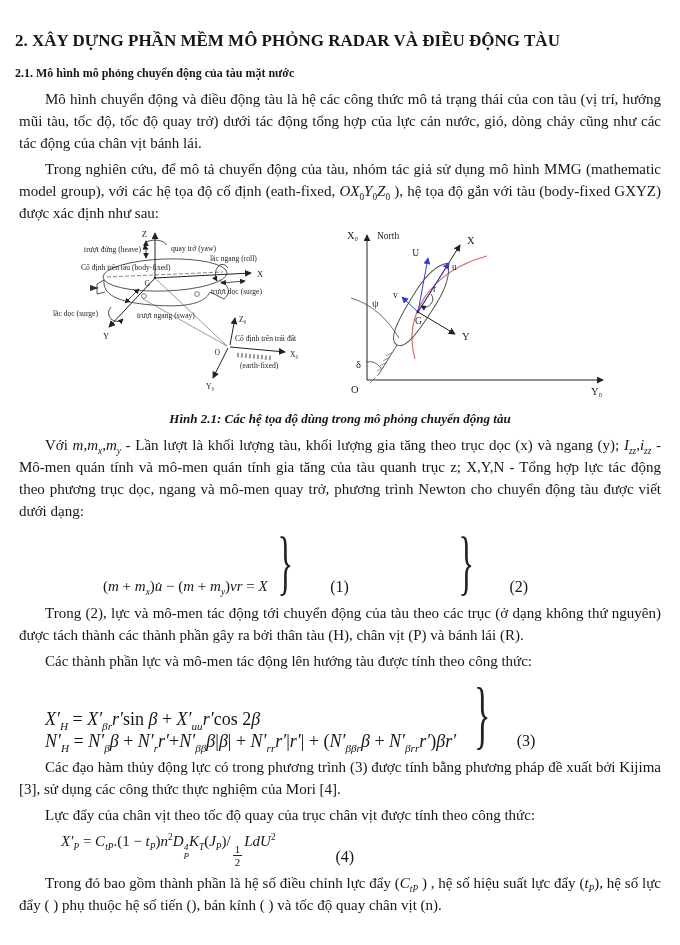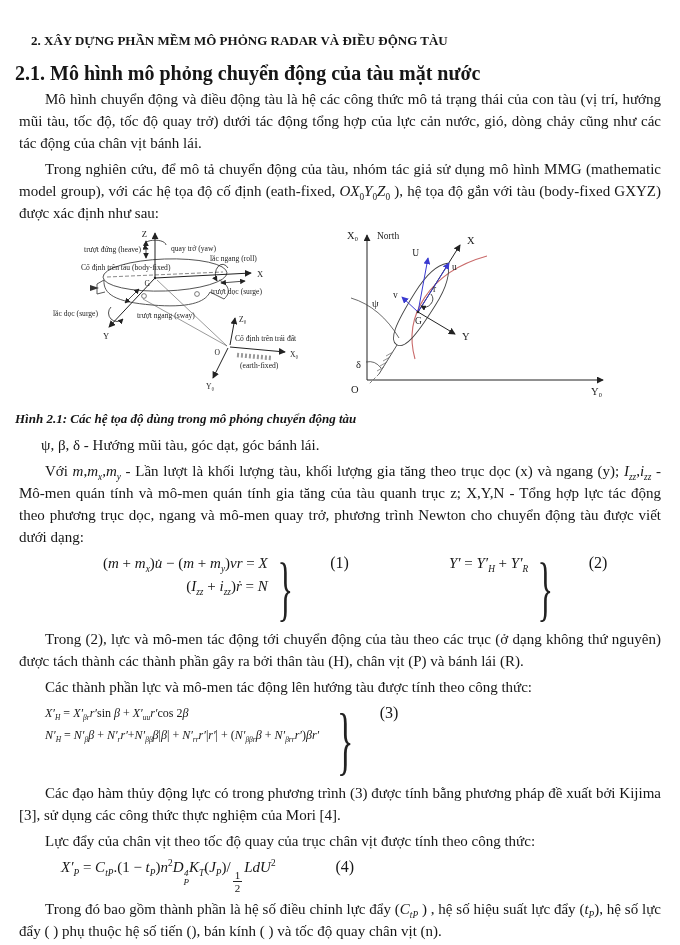--- a/index.html
+++ b/index.html
@@ -3,28 +3,28 @@
 <meta charset="utf-8">
 <style>
   html,body { margin:0; padding:0; }
   body {
     width:680px; height:945px; box-sizing:border-box;
     padding:30px 15px 0 15px; overflow:hidden;
     background:#ffffff; color:#161616;
     font-family:"Liberation Serif","DejaVu Serif",serif;
     font-size:15px; line-height:22px;
   }
-  .h1 { font-size:13px; font-weight:bold; margin:0 0 10px 16px; }
-  .h2 { font-size:20px; font-weight:bold; margin:0 0 4px 0; }
+  .h1 { font-size:17px; font-weight:bold; margin:0 0 10px 0; }
+  .h2 { font-size:12px; font-weight:bold; margin:0 0 4px 0; }
   p.body { margin:4px; text-align:justify; text-indent:26px; }
   .defs div { text-indent:26px; }
   .figure { display:flex; align-items:flex-start; margin:4px 0 0 0; }
   .figure svg { flex:0 0 auto; }
-  .caption { font-weight:bold; font-style:italic; font-size:13px; line-height:18px; margin:2px 0 6px 0; }
-  .eq-row { display:flex; align-items:flex-start; margin:3px 0; }
+  .caption { text-align:center; font-weight:bold; font-style:italic; font-size:13px; line-height:18px; margin:2px 0 6px 0; }
+  .eq-row { display:flex; align-items:flex-end; margin:3px 0; }
   .eq-col { text-align:right; line-height:23px; white-space:nowrap; }
   .eq-col-l { text-align:left; }
   .brace { display:inline-block; font-size:72px; line-height:1; transform:scaleX(0.45); transform-origin:center; font-weight:300; color:#222; }
   .brace3 { font-size:76px; }
   .eq-label { font-size:16px; }
   sub,sup { font-size:0.62em; line-height:0; }
   .ss { display:inline-flex; flex-direction:column; align-items:center; font-size:9px; line-height:9px; vertical-align:-4px; font-style:italic; }
   .frac { display:inline-flex; flex-direction:column; align-items:center; font-size:11px; line-height:12px; vertical-align:-7px; margin:0 2px; font-style:normal; }
   .frac span:first-child { border-bottom:1px solid #222; padding:0 2px; }
   svg text { font-family:"Liberation Serif","DejaVu Serif","DejaVu Sans",serif; fill:#222; }
@@ -137,44 +137,41 @@
     <line x1="39" y1="139" x2="32" y2="143" stroke="#777" stroke-width="0.8"></line>
     <line x1="34" y1="146" x2="24" y2="156" stroke="#444" stroke-width="0.7" stroke-dasharray="3 2"></line>
     <path d="M 21 134 Q 30 132 36 140" fill="none" stroke="#444" stroke-width="0.8"></path>
     <text class="frb" x="11" y="140">δ</text>
   </svg>
 </div>
 
 <div class="caption">Hình 2.1: Các hệ tọa độ dùng trong mô phỏng chuyển động tàu</div>
 
 <div class="defs">
-  <div>ψ, β, δ - Hướng mũi tàu, góc dạt, góc bánh lái.</div>
 </div>
 
 <p class="body">Với <i>m</i>,<i>m<sub>x</sub></i>,<i>m<sub>y</sub></i> - Lần lượt là khối lượng tàu, khối lượng gia tăng theo trục dọc (x) và ngang (y); <i>I<sub>zz</sub></i>,<i>i<sub>zz</sub></i> - Mô-men quán tính và mô-men quán tính gia tăng của tàu quanh trục z; X,Y,N - Tổng hợp lực tác động theo phương trục dọc, ngang và mô-men quay trở, phương trình Newton cho chuyển động tàu được viết dưới dạng:</p>
 
 <div class="eq-row">
   <div class="eq-col" style="margin-left:88px;">
     <div>(<i>m</i> + <i>m<sub>x</sub></i>)<i>u̇</i> − (<i>m</i> + <i>m<sub>y</sub></i>)<i>vr</i> = <i>X</i></div>
-    <div>(<i>I<sub>zz</sub></i> + <i>i<sub>zz</sub></i>)<i>ṙ</i> = <i>N</i></div>
   </div>
   <span class="brace">}</span>
   <span class="eq-label" style="margin-left:28px;">(1)</span>
   <div class="eq-col" style="margin-left:100px;">
-    <div><i>Y′</i> = <i>Y′<sub>H</sub></i> + <i>Y′<sub>R</sub></i></div>
   </div>
   <span class="brace">}</span>
   <span class="eq-label" style="margin-left:26px;">(2)</span>
 </div>
 
 <p class="body">Trong (2), lực và mô-men tác động tới chuyển động của tàu theo các trục (ở dạng không thứ nguyên) được tách thành các thành phần gây ra bởi thân tàu (H), chân vịt (P) và bánh lái (R).</p>
 <p class="body">Các thành phần lực và mô-men tác động lên hướng tàu được tính theo công thức:</p>
 
 <div class="eq-row">
-  <div class="eq-col eq-col-l" style="margin-left:30px; font-size:12px; line-height:22px;">
+  <div class="eq-col eq-col-l" style="margin-left:30px; font-size:18px; line-height:22px;">
     <div><i>X′<sub>H</sub></i> = <i>X′<sub>βr</sub>r′</i>sin <i>β</i> + <i>X′<sub>uu</sub>r′</i>cos 2<i>β</i></div>
     <div><i>N′<sub>H</sub></i> = <i>N′<sub>β</sub>β</i> + <i>N′<sub>r</sub>r′</i>+<i>N′<sub>ββ</sub>β</i>|<i>β</i>| + <i>N′<sub>rr</sub>r′</i>|<i>r′</i>| + (<i>N′<sub>ββr</sub>β</i> + <i>N′<sub>βrr</sub>r′</i>)<i>βr′</i></div>
   </div>
   <span class="brace brace3" style="margin-left:8px;">}</span>
   <span class="eq-label" style="margin-left:16px;">(3)</span>
 </div>
 
 <p class="body">Các đạo hàm thủy động lực có trong phương trình (3) được tính bằng phương pháp đề xuất bởi Kijima [3], sử dụng các công thức thực nghiệm của Mori [4].</p>
 <p class="body">Lực đẩy của chân vịt theo tốc độ quay của trục chân vịt được tính theo công thức:</p>
 

